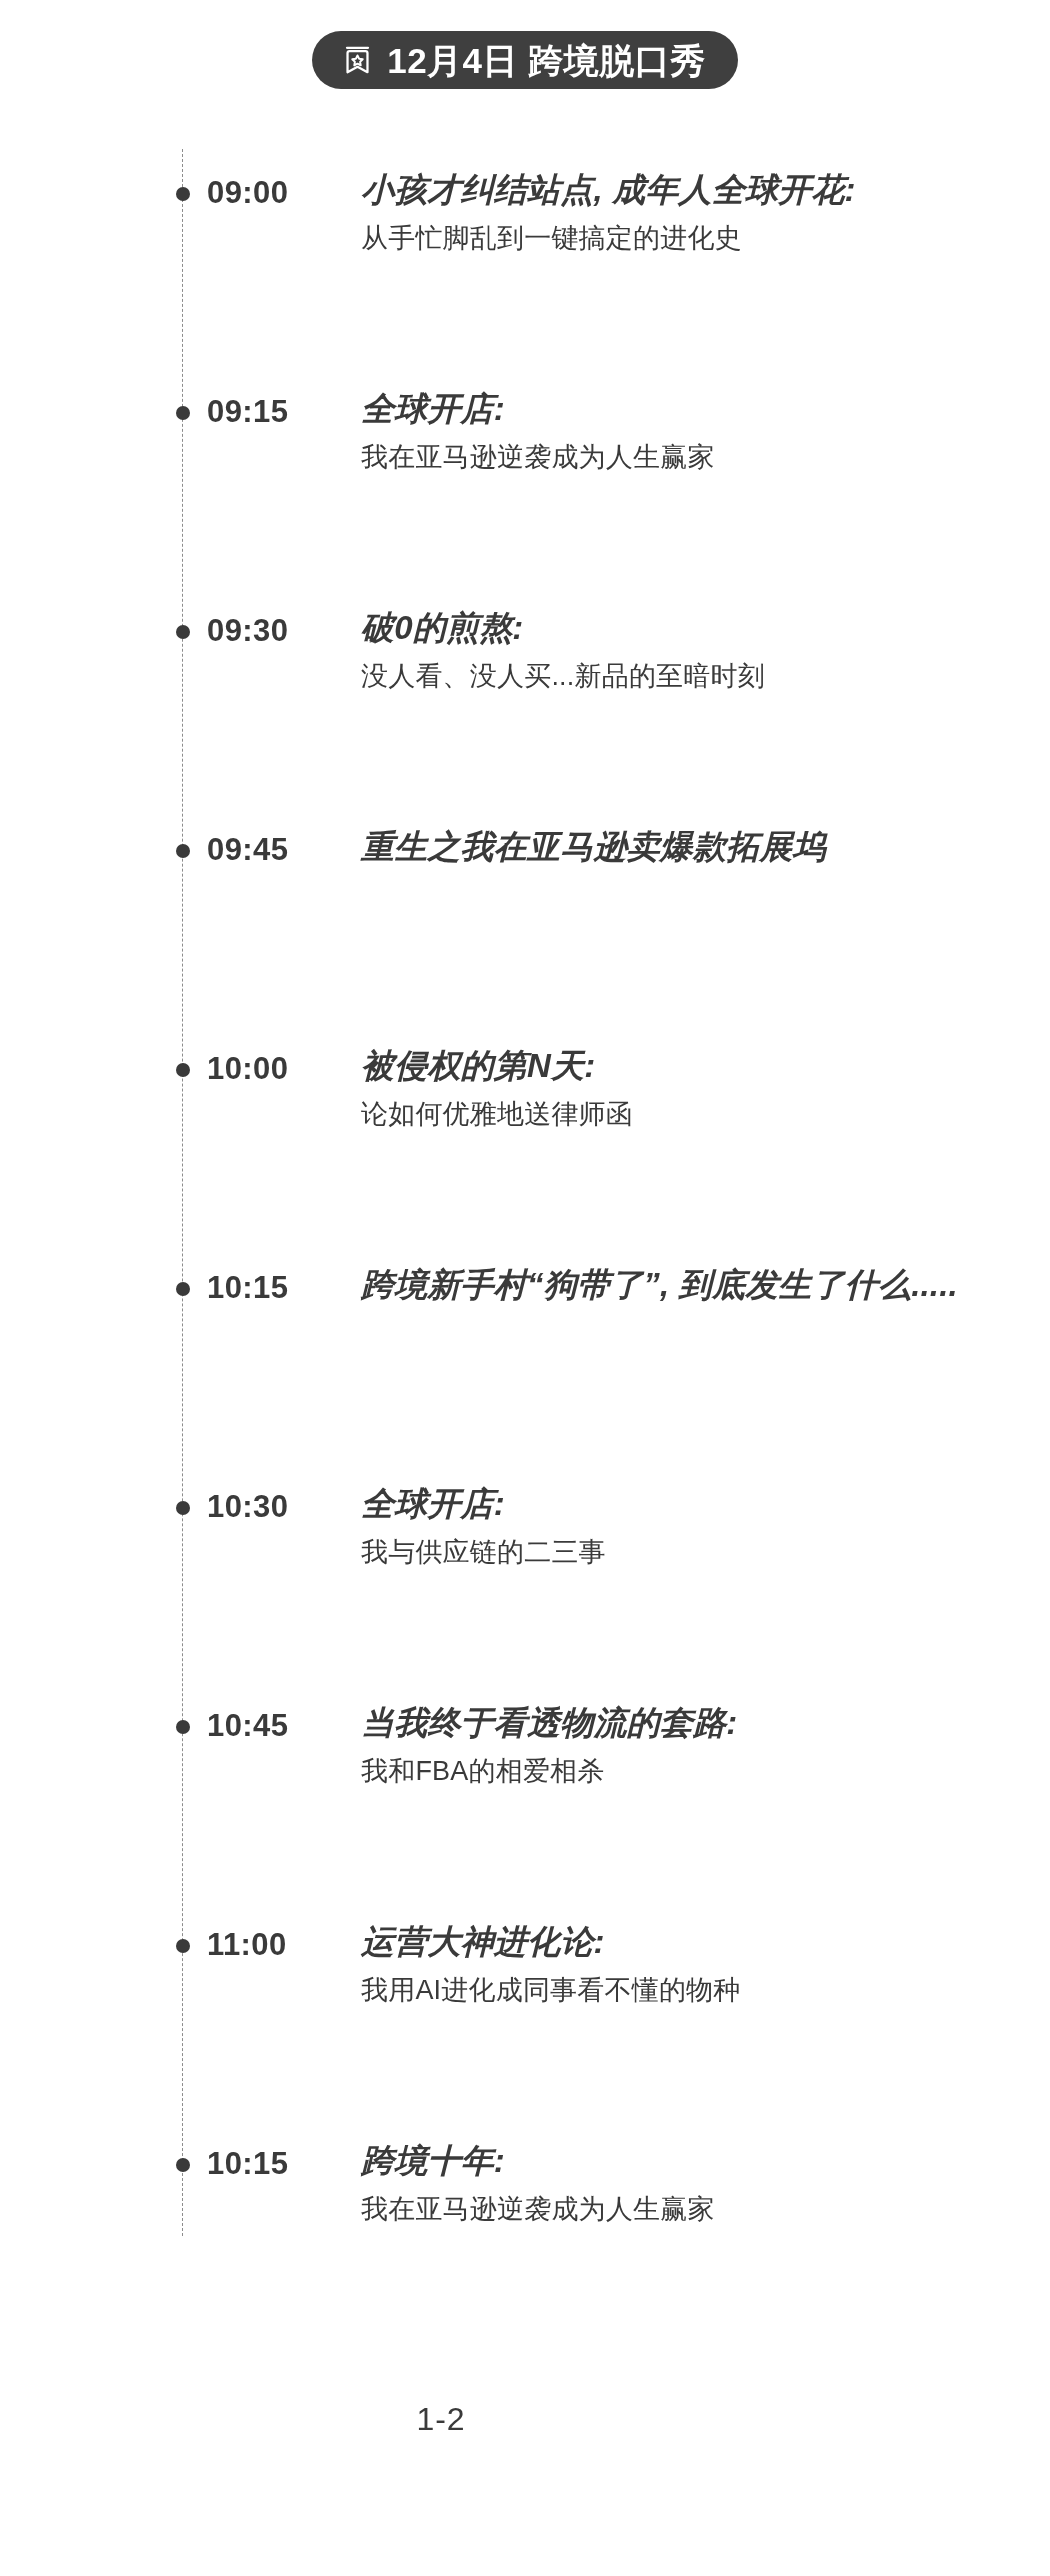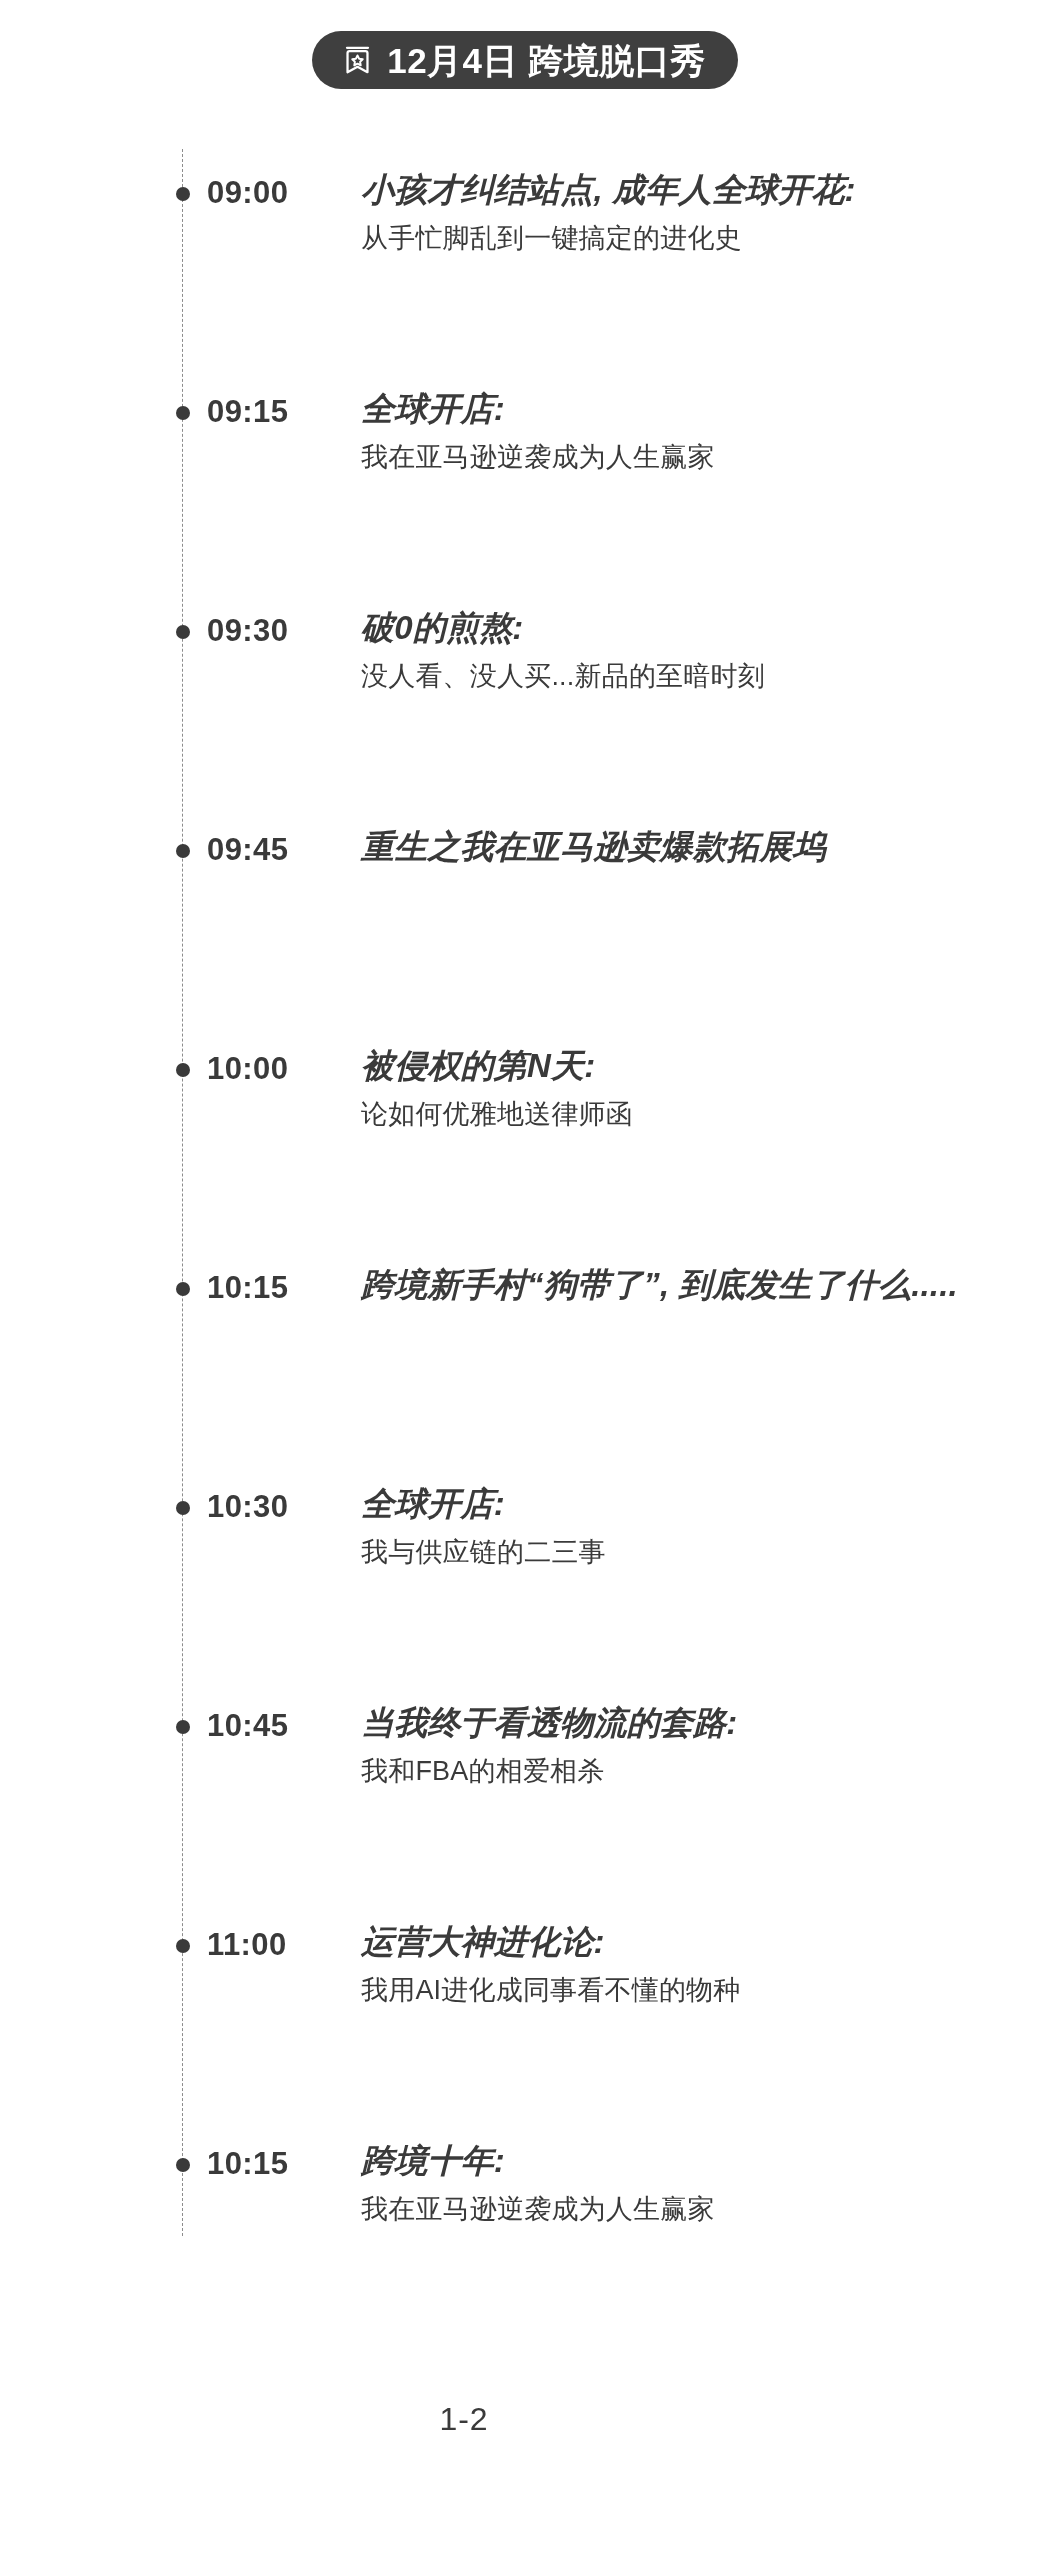--- a/index.html
+++ b/index.html
@@ -116,21 +116,20 @@
   }
   .entry-subtitle:empty { display: none; }
 
   
   .footer {
     position: absolute;
     top: 2401px;
     left: 0;
     width: 882px;
     text-align: center;
-    padding-left: 23px;
   }
   .page-number {
     font-size: 32px;
     font-weight: 400;
     color: #3a3a3a;
     letter-spacing: 0.9px;
   }
 </style>
 </head>
 <body>

